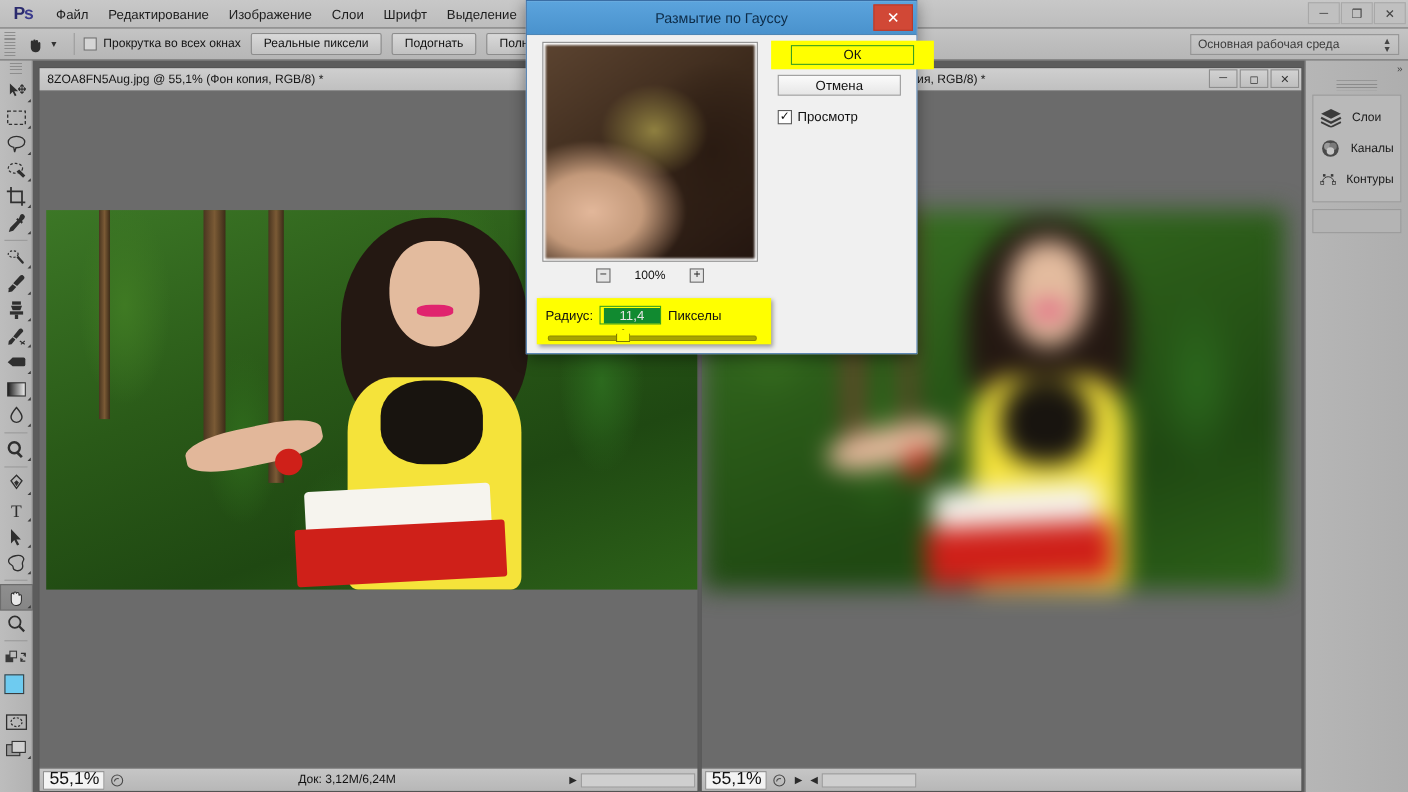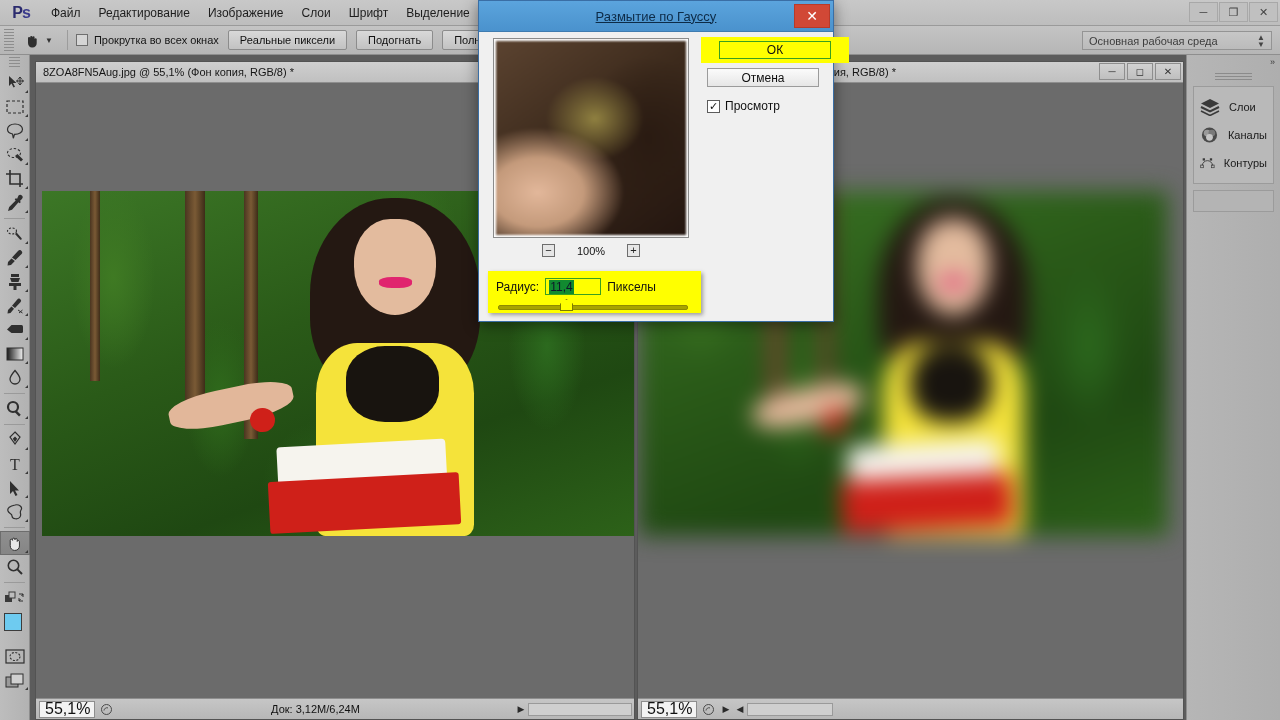--- a/index.html
+++ b/index.html
@@ -160,21 +160,21 @@
     position: absolute; left: 478px; top: 0px; width: 356px; height: 322px;
     background: #f0f0f0;
     border: 1px solid #3a6ea5;
     box-shadow: 0 3px 14px rgba(0,0,0,.45);
   }
   .dlg-title {
     height: 31px; background: linear-gradient(#5ba4dd,#4a92cd);
     display: flex; align-items: center; justify-content: center;
     position: relative; border-bottom: 1px solid #3f7cb0;
   }
-  .dlg-title-text { font-size: 13px; color: #0d2b47; font-weight: normal; text-decoration: underline; }
+  .dlg-title-text { font-size: 13px; color: #0d2b47; font-weight: normal; }
   .dlg-close {
     position: absolute; right: 3px; top: 3px; width: 36px; height: 24px;
     background: #d14836; color: #fff; display: flex; align-items: center;
     justify-content: center; font-size: 14px; border: 1px solid #b83a2a;
   }
   .dlg-body { position: absolute; left: 0; right: 0; top: 31px; bottom: 0;
               background: #f0f0f0; padding: 8px 10px 0 14px; }
   .preview-box {
     position: absolute; left: 14px; top: 6px; width: 196px; height: 200px;
     border: 1px solid #8b8b8b; background: #fff; padding: 2px;
@@ -219,21 +219,21 @@
   .radius-panel {
     position: absolute; left: 9px; top: 239px; width: 213px; height: 42px;
     background: #ffff00; box-shadow: 2px 2px 4px rgba(0,0,0,.35);
   }
   .radius-row { display: flex; align-items: center; padding: 7px 0 0 8px; gap: 6px; }
   .radius-label { font-size: 12px; color: #111; }
   .radius-input {
     width: 56px; height: 17px; background: #ffff00; border: 1px solid #3aa020;
     display: flex; align-items: center; padding-left: 3px;
   }
-  .radius-value { background: #118a30; color: #0f172a; font-size: 12px; padding: 0 1px; }
+  .radius-value { background: #118a30; color: #e5e5e5; font-size: 12px; padding: 0 14px; }
   .radius-unit { font-size: 12px; color: #111; }
   .slider-track {
     position: absolute; left: 10px; top: 34px; width: 190px; height: 5px;
     background: #a8a400; border: 1px solid #8e8b00; border-radius: 2px;
   }
   .slider-thumb {
     position: absolute; left: 72px; top: 28px; width: 13px; height: 12px;
     background: #ffff00; border: 1px solid #7d7a00;
     clip-path: polygon(50% 0%, 100% 40%, 100% 100%, 0% 100%, 0% 40%);
   }

